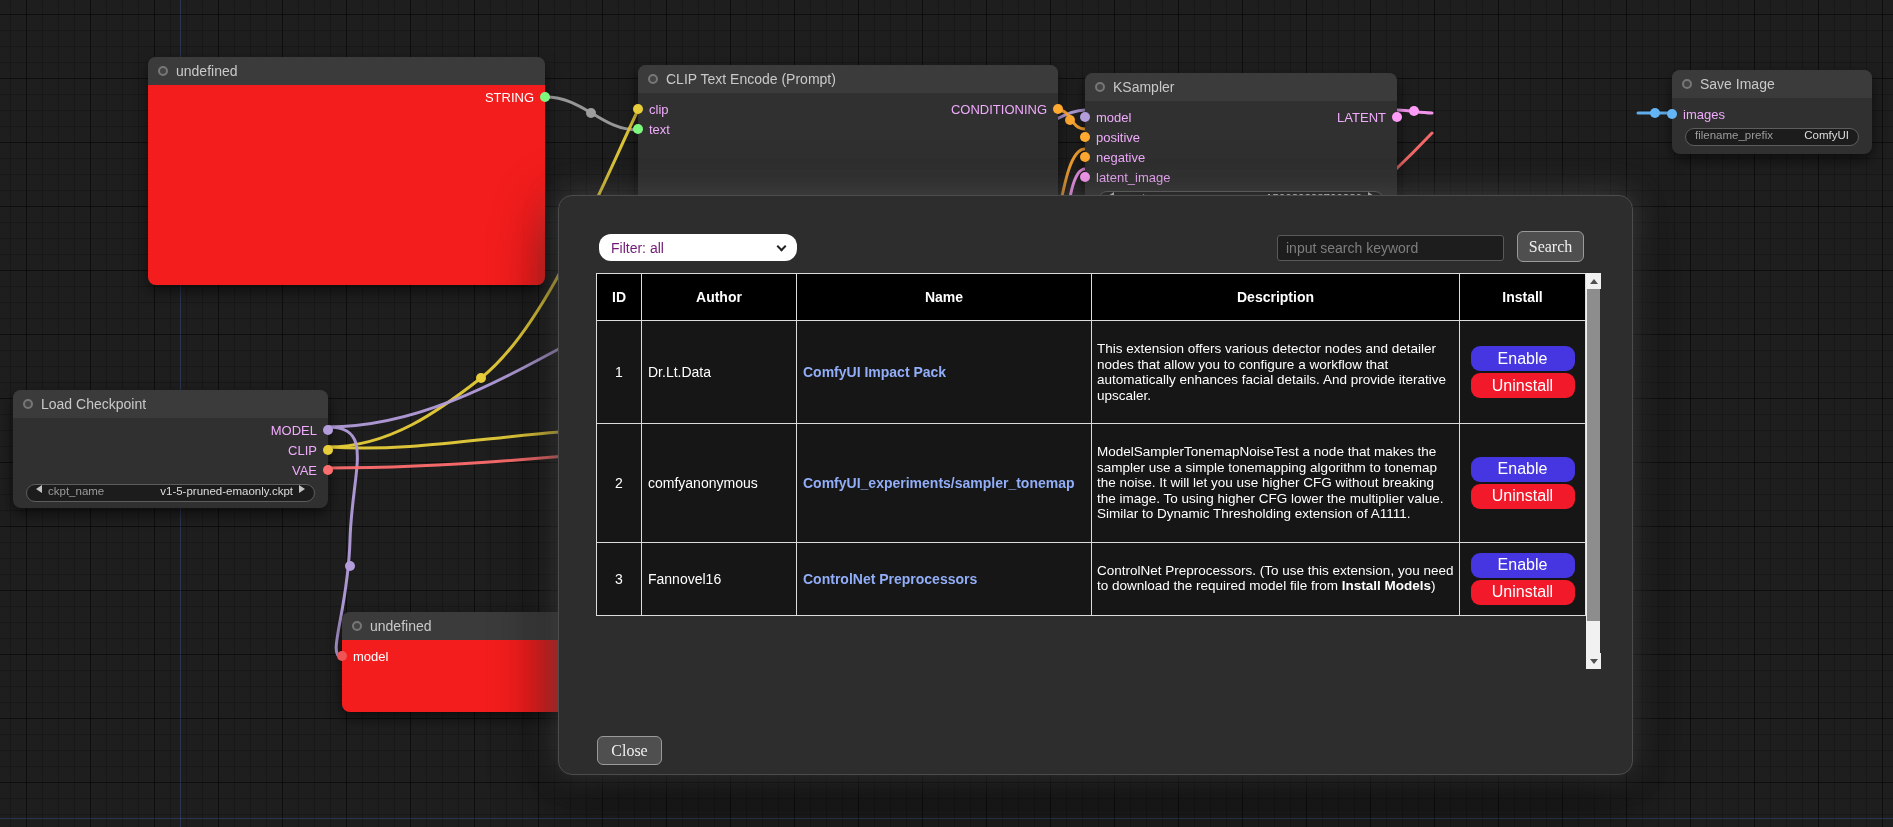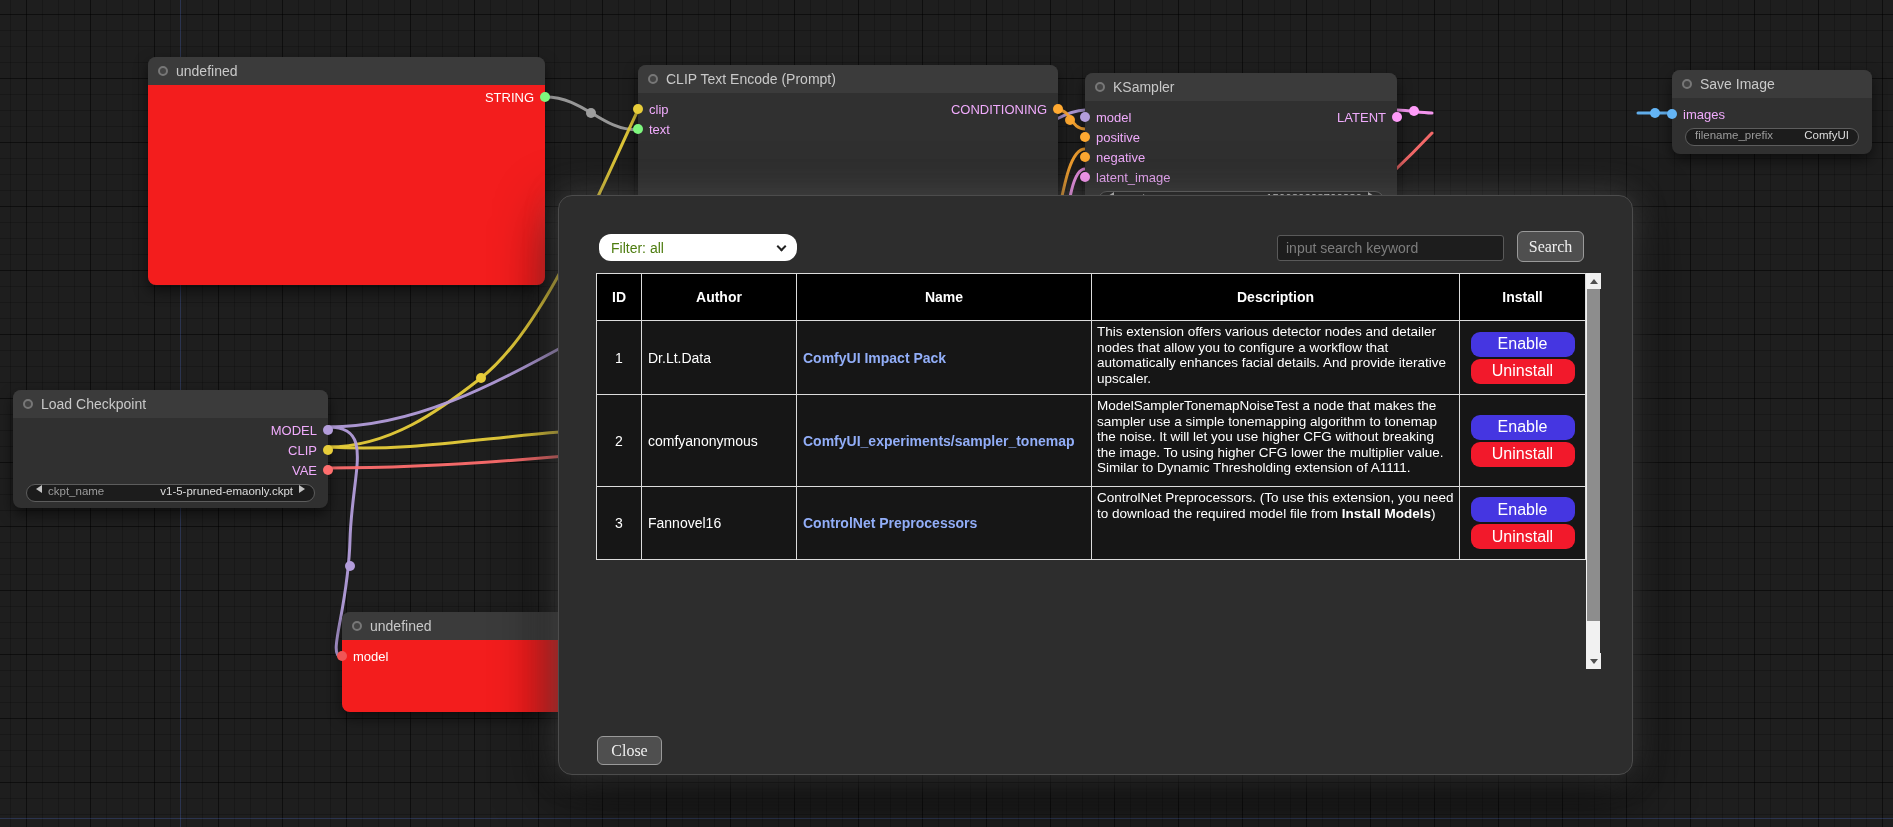--- a/index.html
+++ b/index.html
@@ -42,42 +42,42 @@
     font-size:11.5px; color:#9c9c9c; }
   .widget .w-value { margin-left:auto; color:#ddd; }
   .w-arrow-l { width:0; height:0; border-top:4px solid transparent; border-bottom:4px solid transparent; border-right:6px solid #c4c4c4; flex:none; }
   .w-arrow-r { width:0; height:0; border-top:4px solid transparent; border-bottom:4px solid transparent; border-left:6px solid #c4c4c4; flex:none; }
 
   
   .manager-dialog { position:absolute; z-index:10; left:558px; top:195px; width:1075px; height:580px;
     background:#2d2d2d; border:1px solid #4c4c4c; border-radius:14px;
     box-shadow:0 0 34px rgba(205,205,205,0.25), 0 18px 60px rgba(0,0,0,.8); }
   .filter-select { position:absolute; left:40px; top:38px; width:198px; height:27px;
-    background:#fff; color:#4d7c0f; border-radius:12px; display:flex; align-items:center;
+    background:#fff; color:#701a75; border-radius:12px; display:flex; align-items:center;
     padding:0 12px; font-size:14px; cursor:default; }
   .chevron { width:7px; height:7px; border-right:2px solid #222; border-bottom:2px solid #222;
     transform:rotate(45deg); margin-left:auto; margin-top:-3px; }
   .search-input { position:absolute; left:718px; top:39px; width:227px; height:26px;
     background:#1d1d1d; border:1px solid #5a5a5a; border-radius:3px; color:#ccc;
     padding:0 8px; font-size:14px; font-family:"Liberation Sans",sans-serif; }
   .search-input::placeholder { color:#7e7e7e; }
   .btn { background:#4f4f4f; border:1px solid #9a9a9a; border-radius:6px; color:#f0f0f0;
     font-size:16px; font-family:Liberation Serif, serif; cursor:pointer; }
   .search-btn { position:absolute; left:958px; top:35px; width:67px; height:31px; }
   .close-btn { position:absolute; left:38px; top:540px; width:65px; height:29px; }
   .table-area { position:absolute; left:37px; top:77px; width:1004px; height:396px; display:flex; }
   table.ext { border-collapse:collapse; table-layout:fixed; width:989px; align-self:flex-start;
     background:#161616; color:#fff; }
   table.ext th, table.ext td { border:1px solid #dcdcdc; }
   table.ext th { background:#000; color:#fff; font-size:14px; font-weight:bold; height:19px; padding:15px 4px; }
   td.c-id { text-align:center; font-size:14px; vertical-align:middle; }
   td.c-author { font-size:14px; padding:4px 6px; vertical-align:middle; }
   td.c-name { padding:4px 6px; vertical-align:middle; }
   td.c-name a { color:var(--c-link); font-weight:bold; font-size:14px; text-decoration:none; }
-  td.c-desc { font-size:13.5px; line-height:15.5px; padding:3px 5px; vertical-align:top; }
+  td.c-desc { font-size:13.5px; line-height:15.5px; padding:20px 5px; vertical-align:top; }
   td.c-install { text-align:center; vertical-align:middle; padding:2px; }
   .btn-enable, .btn-uninstall { display:block; margin:2px auto; width:104px; height:25px;
     border:none; border-radius:9px; color:#fff; font-size:16px;
     font-family:"Liberation Sans",sans-serif; cursor:pointer; }
   .btn-enable { background:var(--c-enable); }
   .btn-uninstall { background:var(--c-uninstall); }
   .scrollbar { position:relative; width:15px; height:396px; background:#f1f1f1; }
   .sb-arrow { position:absolute; left:0; width:15px; height:16px; background:#f1f1f1;
     display:flex; align-items:center; justify-content:center; }
   .sb-arrow.top { top:0; } .sb-arrow.bottom { bottom:0; }

